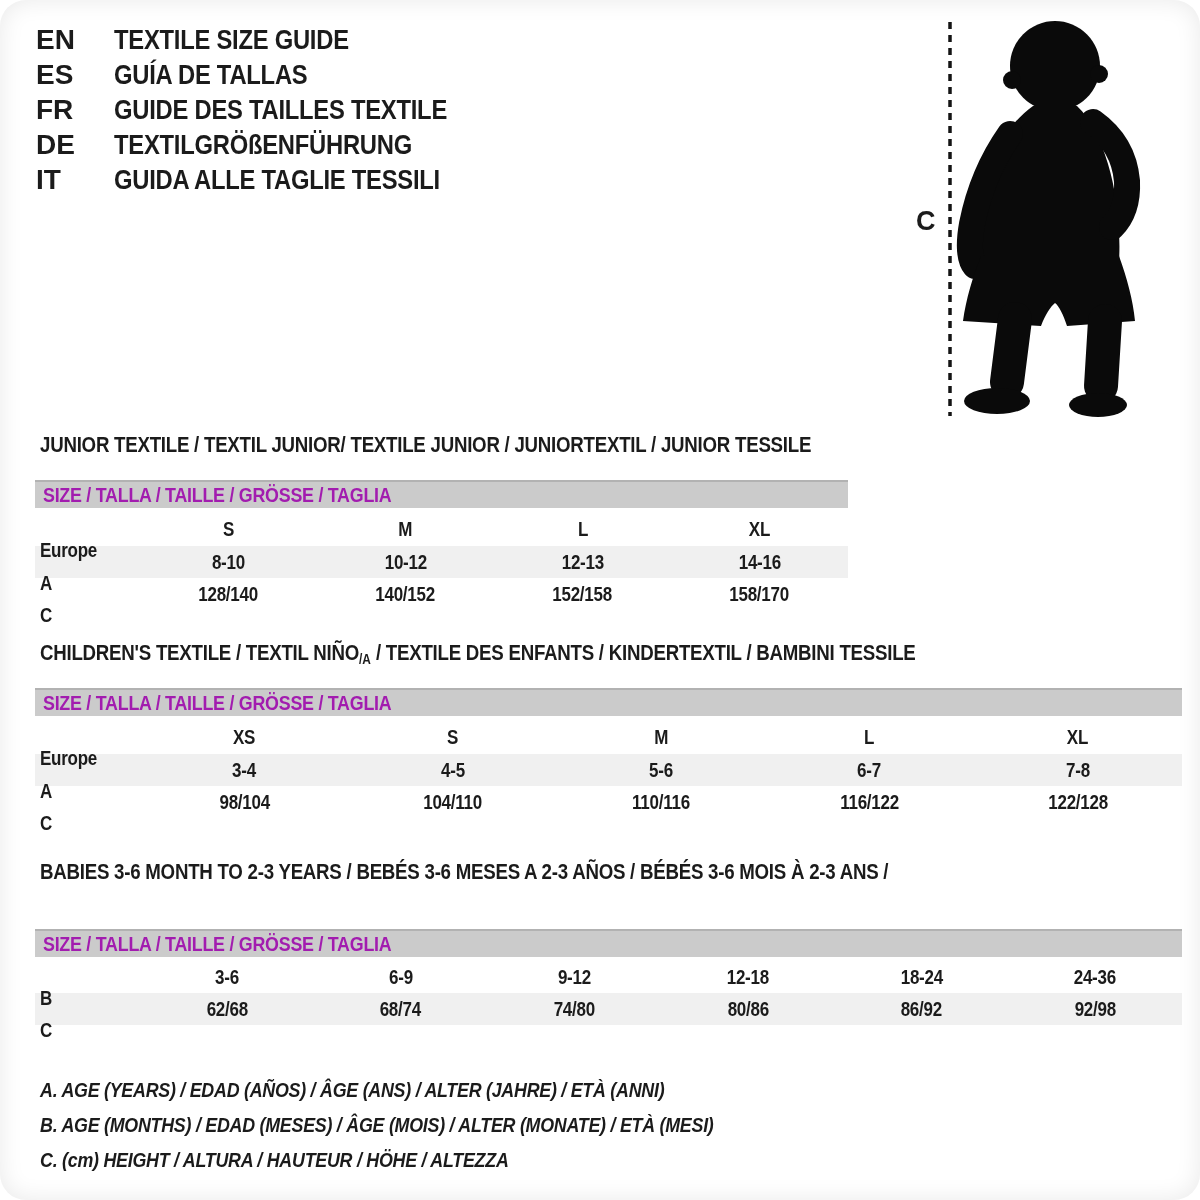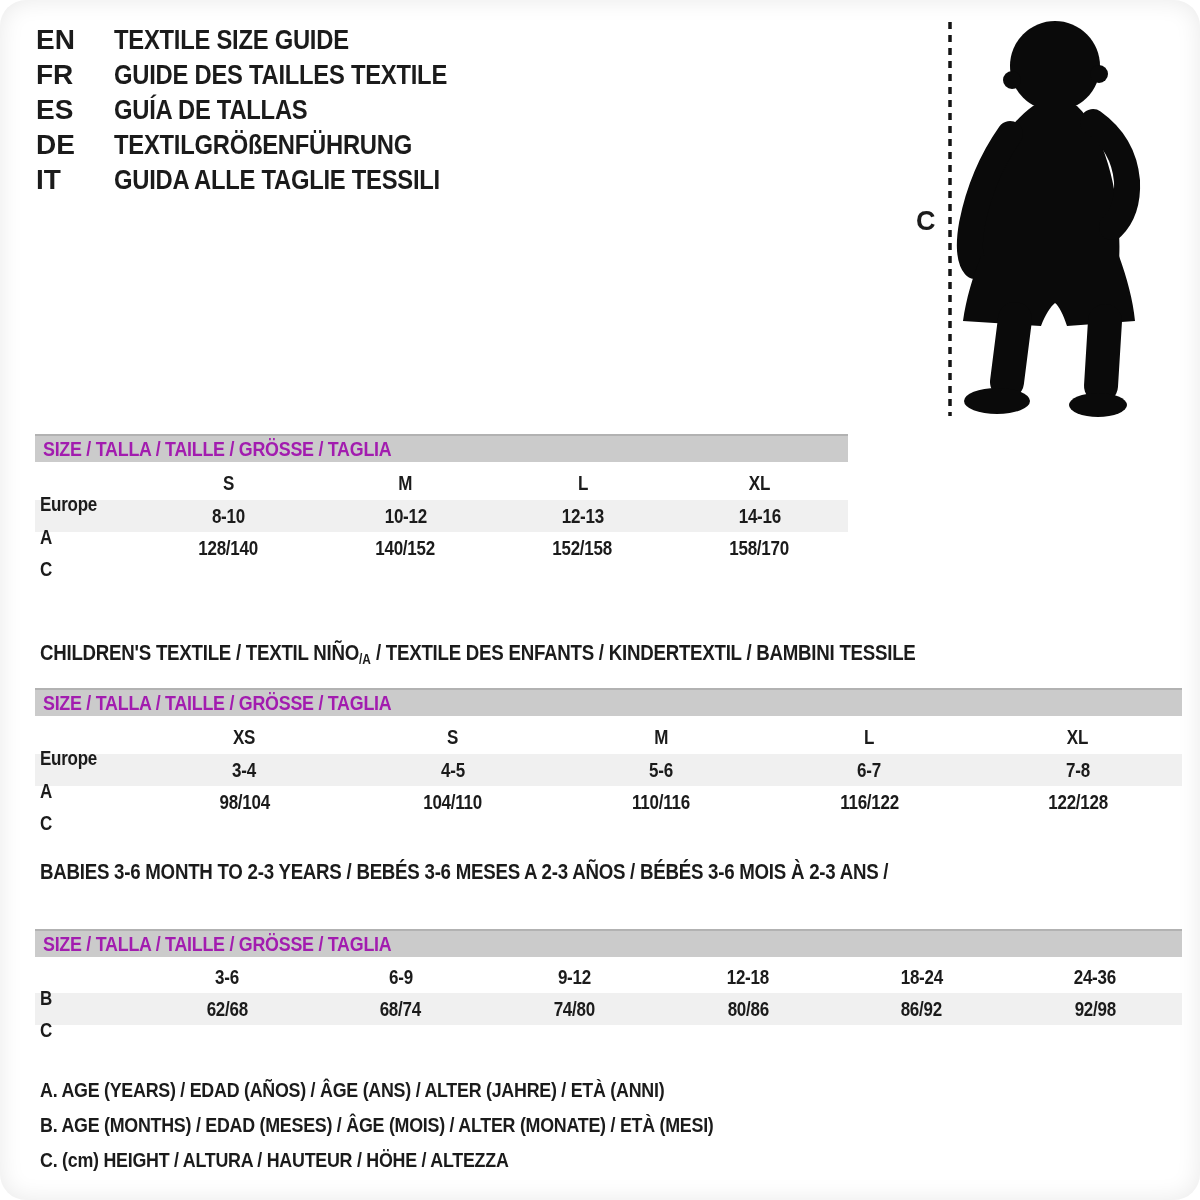--- a/index.html
+++ b/index.html
@@ -43,38 +43,38 @@
               border-top:2px solid #b2b2b2; padding-left:8px;
               font-size:21px; color:#a21caf; margin-bottom:4px; }
 
   .t-row { display:flex; align-items:center; font-size:20px; }
   .t-row.head { height:34px; }
   .t-row.data { height:32px; }
   .t-row.alt  { background:#f0f0f0; }
   .t-label { width:105px; padding-left:5px; box-sizing:border-box;margin-top:42px; }
   .t-cell  { flex:1; text-align:center; }
 
-  .legend { position:absolute; left:40px; top:1072px; }
+  .legend { position:absolute; left:40px; top:1072px;font-style:italic; }
   .legend-line { height:35px; line-height:35px; font-size:21px; white-space:nowrap; }
 </style>
 </head>
 <body>
 
 <div class="langs">
   <div class="lang-row">
     <span class="lang-code">EN</span>
     <span class="cx">TEXTILE SIZE GUIDE</span>
   </div>
   <div class="lang-row">
+    <span class="lang-code">ES</span>
+    <span class="cx">GUÍA DE TALLAS</span>
+  </div>
+  <div class="lang-row">
     <span class="lang-code">FR</span>
     <span class="cx">GUIDE DES TAILLES TEXTILE</span>
-  </div>
-  <div class="lang-row">
-    <span class="lang-code">ES</span>
-    <span class="cx">GUÍA DE TALLAS</span>
   </div>
   <div class="lang-row">
     <span class="lang-code">DE</span>
     <span class="cx">TEXTILGRÖßENFÜHRUNG</span>
   </div>
   <div class="lang-row">
     <span class="lang-code">IT</span>
     <span class="cx">GUIDA ALLE TAGLIE TESSILI</span>
   </div>
 </div>
@@ -101,20 +101,23 @@
       <path d="M100,303 L92,366" fill="none" stroke="#0a0a0a" stroke-width="34" stroke-linecap="round"></path>
       <path d="M190,305 L186,370" fill="none" stroke="#0a0a0a" stroke-width="34" stroke-linecap="round"></path>
 
       <ellipse cx="82" cy="385" rx="33" ry="13"></ellipse>
       <ellipse cx="183" cy="389" rx="29" ry="12"></ellipse>
     </g>
   </svg>
 </div>
 
 <div class="section" id="sec-junior">
+  <div class="sec-heading">
+    <span class="cx">JUNIOR TEXTILE / TEXTIL JUNIOR/ TEXTILE JUNIOR / JUNIORTEXTIL / JUNIOR TESSILE</span>
+  </div>
   <div class="size-bar">
     <span class="cx">SIZE / TALLA / TAILLE / GRÖSSE / TAGLIA</span>
   </div>
   <div class="t-row head">
     <span class="t-label"><span class="cx">Europe</span></span>
     <span class="t-cell"><span class="cxc">S</span></span>
     <span class="t-cell"><span class="cxc">M</span></span>
     <span class="t-cell"><span class="cxc">L</span></span>
     <span class="t-cell"><span class="cxc">XL</span></span>
   </div>

